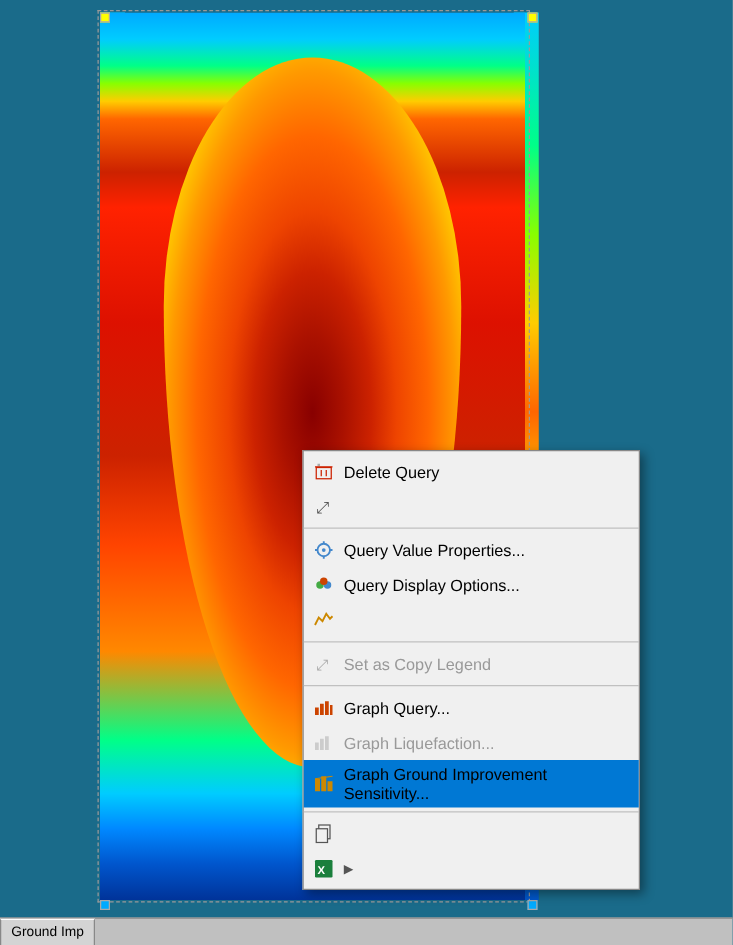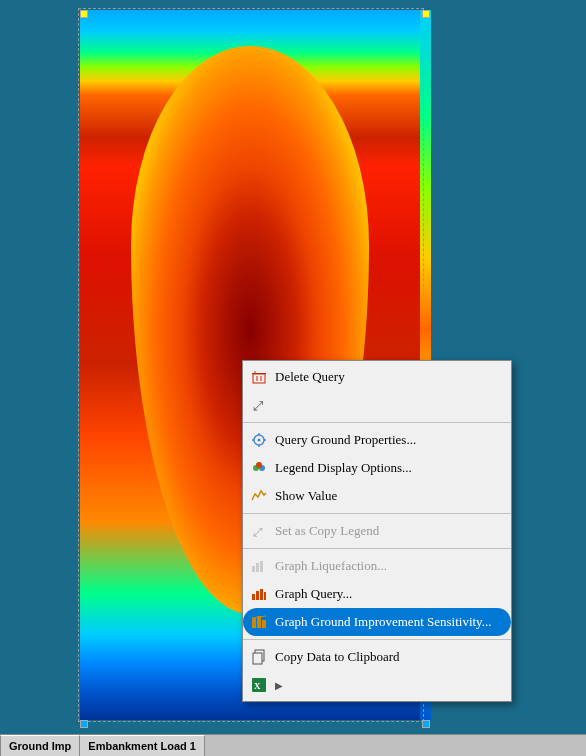--- a/index.html
+++ b/index.html
@@ -174,42 +174,40 @@
     .context-menu {
       position: absolute;
       top: 360px;
       left: 242px;
       width: 270px;
       background: #f0f0f0;
       border: 1px solid #888;
       box-shadow: 3px 3px 8px rgba(0,0,0,0.4);
       padding: 2px 0;
       z-index: 100;
-      font-family: Liberation Serif, serif;
     }
 
     .menu-item {
       display: flex;
       align-items: center;
       padding: 4px 8px 4px 6px;
       cursor: pointer;
       color: #000;
       min-height: 24px;
       position: relative;
     }
 
     .menu-item.disabled {
       color: #999;
       cursor: default;
     }
 
     .menu-item.highlighted {
       background: #0078d4;
-      color: #ffffff;
-      border-radius: 14px;
+      color: #000000;
     }
 
     .menu-separator {
       height: 1px;
       background: #c0c0c0;
       margin: 3px 0;
     }
 
     .menu-icon {
       width: 20px;
@@ -250,21 +248,20 @@
     .status-tab {
       height: 100%;
       padding: 2px 8px;
       background: #d4d4d4;
       border-right: 1px solid #888;
       border-top: 1px solid #fff;
       font-size: 11px;
       display: flex;
       align-items: center;
       cursor: pointer;
-      font-weight: bold;
     }
 
     .status-tab:first-child {
       border-left: 1px solid #888;
     }
 
     
     .svg-icon {
       width: 16px;
       height: 16px;
@@ -320,79 +317,78 @@
     <div class="menu-icon">
       <svg class="svg-icon" viewBox="0 0 16 16">
         <circle cx="8" cy="8" r="5" fill="none" stroke="#4488cc" stroke-width="1.5"></circle>
         <circle cx="8" cy="8" r="1.5" fill="#4488cc"></circle>
         <line x1="8" y1="3" x2="8" y2="1" stroke="#4488cc" stroke-width="1.5"></line>
         <line x1="8" y1="13" x2="8" y2="15" stroke="#4488cc" stroke-width="1.5"></line>
         <line x1="13" y1="8" x2="15" y2="8" stroke="#4488cc" stroke-width="1.5"></line>
         <line x1="3" y1="8" x2="1" y2="8" stroke="#4488cc" stroke-width="1.5"></line>
       </svg>
     </div>
-    <span class="menu-label">Query Ground Properties...</span>
+    <span class="menu-label">Query Value Properties...</span>
   </div>
 
   <div class="menu-item">
     <div class="menu-icon">
       <svg class="svg-icon" viewBox="0 0 16 16">
         <circle cx="5" cy="8" r="3" fill="#44aa44"></circle>
         <circle cx="11" cy="8" r="3" fill="#4488cc"></circle>
         <circle cx="8" cy="5" r="3" fill="#cc4400"></circle>
       </svg>
     </div>
-    <span class="menu-label">Legend Display Options...</span>
+    <span class="menu-label">Query Display Options...</span>
   </div>
 
   <div class="menu-item">
     <div class="menu-icon">
       <svg class="svg-icon" viewBox="0 0 16 16">
         <polyline points="1,12 4,6 7,9 10,3 13,7 15,5" fill="none" stroke="#cc8800" stroke-width="1.5"></polyline>
       </svg>
     </div>
-    <span class="menu-label">Show Value</span>
   </div>
 
   <div class="menu-separator"></div>
 
   <div class="menu-item disabled">
     <div class="menu-icon">
       <svg class="svg-icon" viewBox="0 0 16 16">
         <text x="2" y="13" font-size="12" fill="#aaa">⤢</text>
       </svg>
     </div>
     <span class="menu-label">Set as Copy Legend</span>
   </div>
 
   <div class="menu-separator"></div>
-
-  <div class="menu-item disabled">
-    <div class="menu-icon">
-      <svg class="svg-icon" viewBox="0 0 16 16">
-        <rect x="1" y="8" width="3" height="6" fill="#ccc"></rect>
-        <rect x="5" y="5" width="3" height="9" fill="#ccc"></rect>
-        <rect x="9" y="3" width="3" height="11" fill="#ccc"></rect>
-      </svg>
-    </div>
-    <span class="menu-label">Graph Liquefaction...</span>
-  </div>
 
   <div class="menu-item">
     <div class="menu-icon">
       <svg class="svg-icon" viewBox="0 0 16 16">
         <rect x="1" y="8" width="3" height="6" fill="#cc4400"></rect>
         <rect x="5" y="5" width="3" height="9" fill="#cc4400"></rect>
         <rect x="9" y="3" width="3" height="11" fill="#cc4400"></rect>
         <rect x="13" y="6" width="2" height="8" fill="#cc4400"></rect>
       </svg>
     </div>
     <span class="menu-label">Graph Query...</span>
   </div>
 
+  <div class="menu-item disabled">
+    <div class="menu-icon">
+      <svg class="svg-icon" viewBox="0 0 16 16">
+        <rect x="1" y="8" width="3" height="6" fill="#ccc"></rect>
+        <rect x="5" y="5" width="3" height="9" fill="#ccc"></rect>
+        <rect x="9" y="3" width="3" height="11" fill="#ccc"></rect>
+      </svg>
+    </div>
+    <span class="menu-label">Graph Liquefaction...</span>
+  </div>
+
   <div class="menu-item highlighted">
     <div class="menu-icon">
       <svg class="svg-icon" viewBox="0 0 16 16">
         <rect x="1" y="4" width="4" height="10" fill="#cc8800"></rect>
         <rect x="6" y="2" width="4" height="12" fill="#cc8800"></rect>
         <rect x="11" y="6" width="4" height="8" fill="#cc8800"></rect>
         <line x1="1" y1="4" x2="15" y2="2" stroke="#cc8800" stroke-width="1"></line>
       </svg>
     </div>
     <span class="menu-label">Graph Ground Improvement Sensitivity...</span>
@@ -400,35 +396,31 @@
 
   <div class="menu-separator"></div>
 
   <div class="menu-item">
     <div class="menu-icon">
       <svg class="svg-icon" viewBox="0 0 16 16">
         <rect x="4" y="1" width="9" height="11" fill="none" stroke="#555" stroke-width="1"></rect>
         <rect x="2" y="4" width="9" height="11" fill="#f0f0f0" stroke="#555" stroke-width="1"></rect>
       </svg>
     </div>
-    <span class="menu-label">Copy Data to Clipboard</span>
   </div>
 
   <div class="menu-item">
     <div class="menu-icon">
       <svg class="svg-icon" viewBox="0 0 16 16">
         <rect x="1" y="1" width="14" height="14" rx="1" fill="#1a7f3c"></rect>
         <text x="3" y="12" font-size="9" font-weight="bold" fill="white">X</text>
       </svg>
     </div>
     <span class="menu-arrow">▶</span>
   </div>
 
 </div>
 
 <div class="status-bar">
   <div class="status-tab">
     <span>Ground Imp</span>
   </div>
-  <div class="status-tab">
-    <span>Embankment Load 1</span>
-  </div>
 </div>
 
 </body></html>

